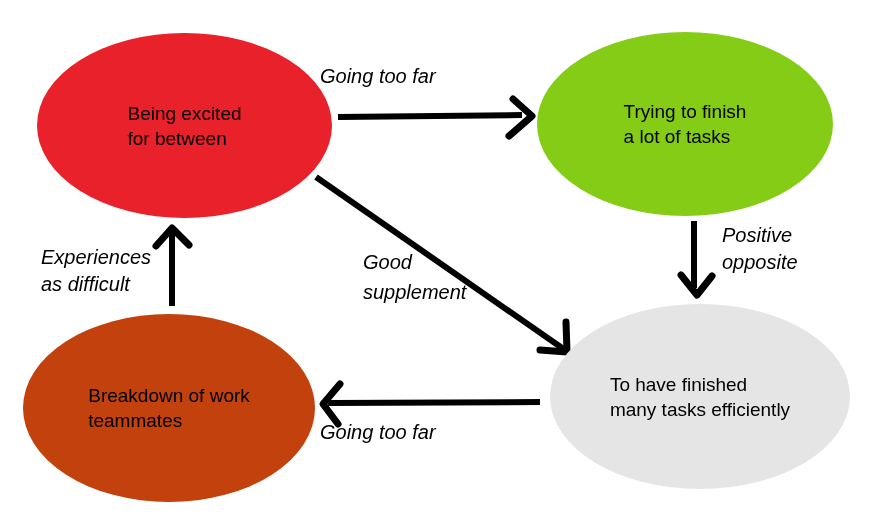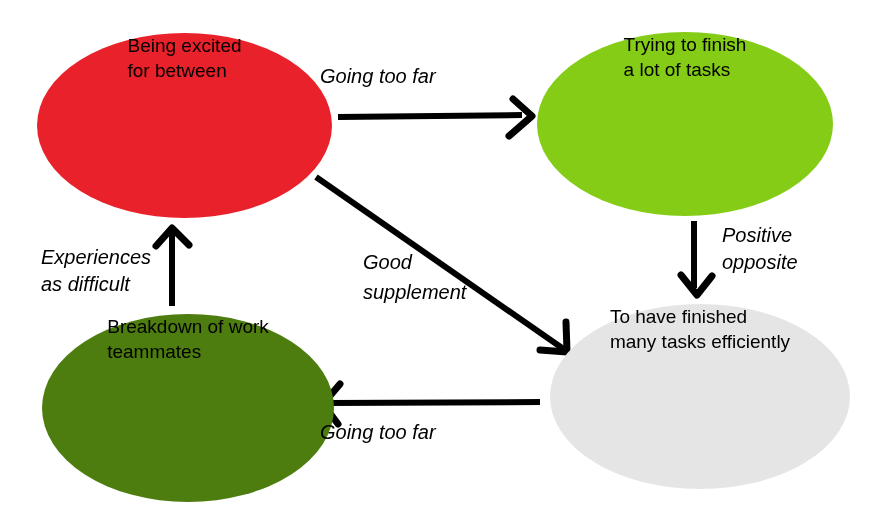--- a/index.html
+++ b/index.html
@@ -34,21 +34,21 @@
   }
   .arrow-head {
     stroke-width: 7;
     stroke-linecap: round;
     stroke-linejoin: round;
   }
   .node {
     position: absolute;
     border-radius: 50%;
     display: flex;
-    align-items: flex-start;
+    align-items: center;
     justify-content: center;
   }
   .node-text {
     font-size: 19px;
     line-height: 25px;
     text-align: left;
     white-space: nowrap;
   }
   .node-line { display: block; }
   .edge-label {
@@ -91,21 +91,21 @@
     </div>
   </div>
 
   <div class="node" style="left: 537px; top: 32px; width: 296px; height: 184px; background: #84cc16;">
     <div class="node-text">
       <span class="node-line">Trying to finish</span>
       <span class="node-line">a lot of tasks</span>
     </div>
   </div>
 
-  <div class="node" style="left: 42px; top: 314px; width: 292px; height: 188px; background: #4d7c0f;">
+  <div class="node" style="left: 23px; top: 314px; width: 292px; height: 188px; background: #c2410c;">
     <div class="node-text">
       <span class="node-line">Breakdown of work</span>
       <span class="node-line">teammates</span>
     </div>
   </div>
 
   <div class="node" style="left: 550px; top: 304px; width: 300px; height: 185px; background: #e5e5e5;">
     <div class="node-text">
       <span class="node-line">To have finished</span>
       <span class="node-line">many tasks efficiently</span>

